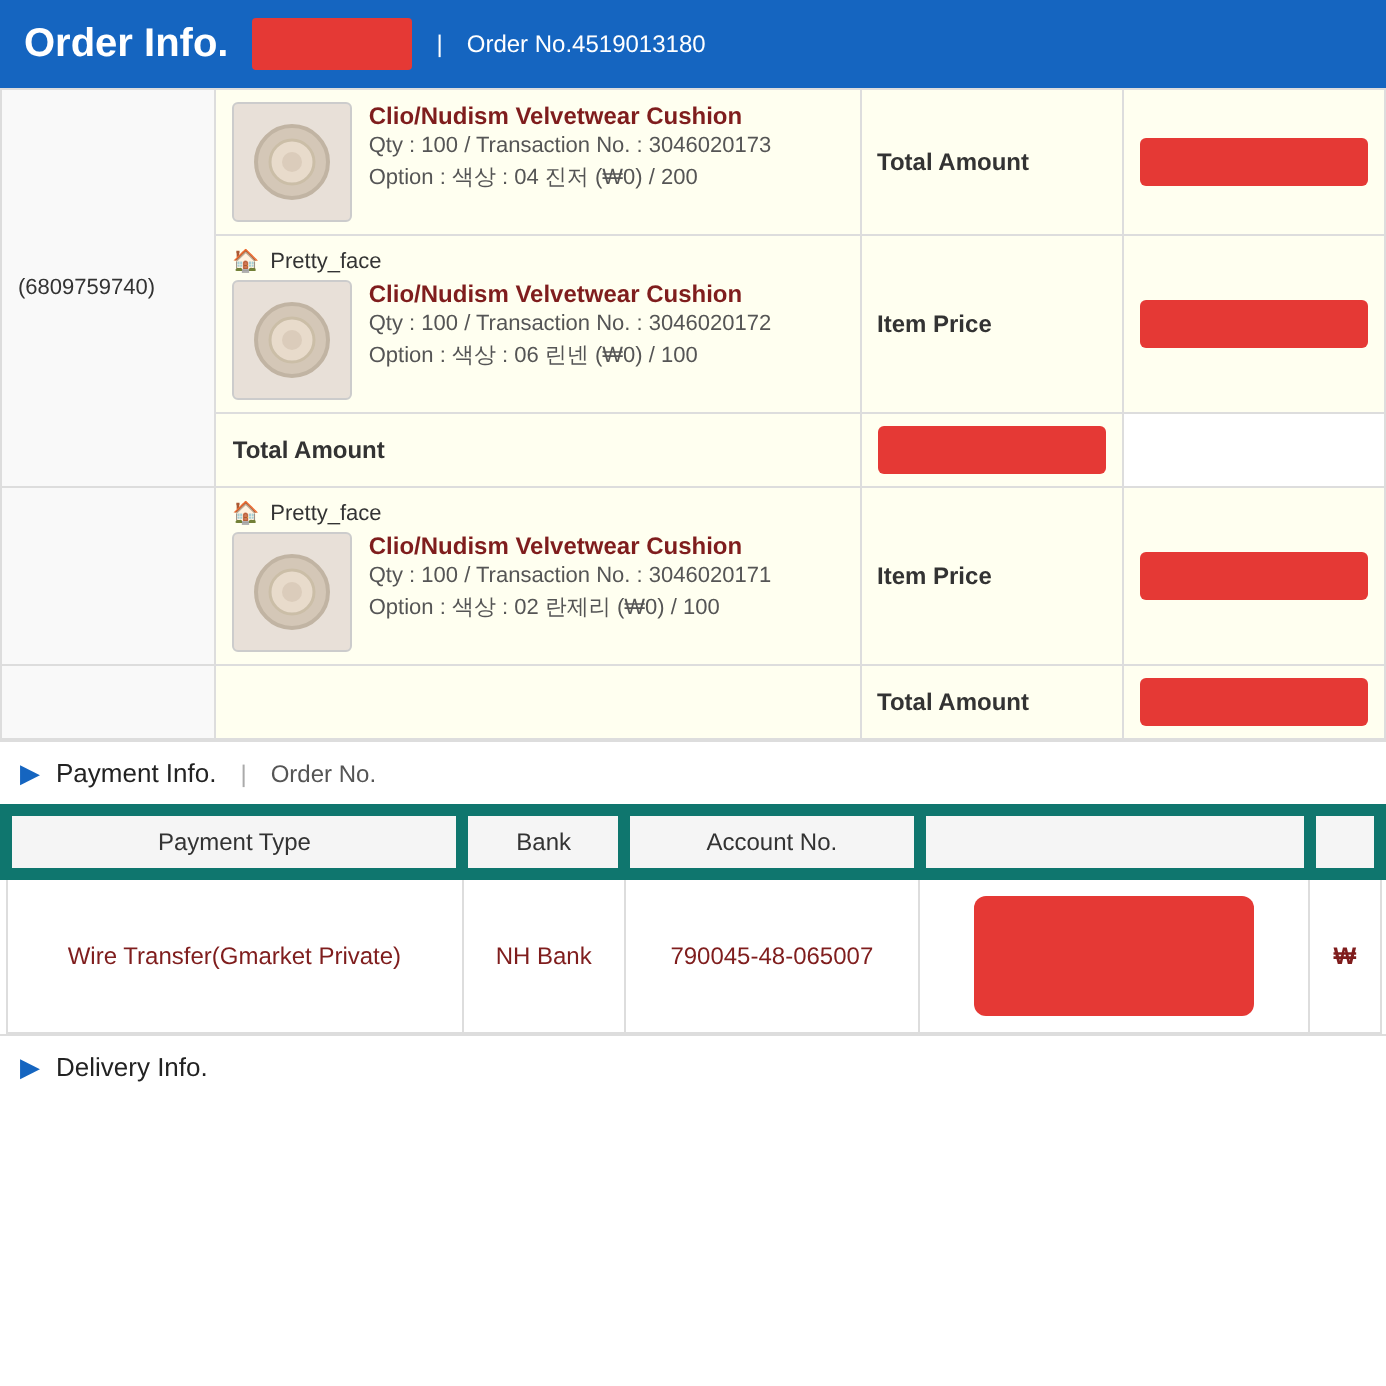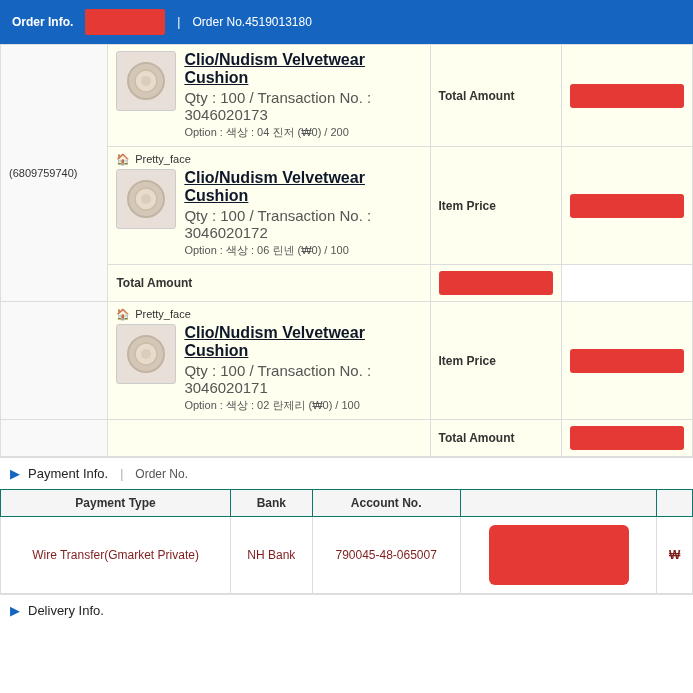--- a/index.html
+++ b/index.html
@@ -8,21 +8,21 @@
     .order-header {
       background: #1565C0;
       color: #fff;
       display: flex;
       align-items: center;
       padding: 0 12px;
       height: 44px;
       gap: 12px;
     }
     .order-header-title {
-      font-size: 12px;
+      font-size: 20px;
       font-weight: bold;
       color: #fff;
     }
     .order-header-id-box {
       background: #e53935;
       color: #fff;
       padding: 4px 14px;
       border-radius: 2px;
       font-size: 13px;
       font-weight: bold;
@@ -57,28 +57,27 @@
     .product-cell .seller {
       color: #333;
       font-size: 11px;
       margin-bottom: 3px;
     }
     .product-cell .seller .home-icon {
       color: #555;
       margin-right: 2px;
     }
     .product-cell .product-name {
-      font-size: 16px;
-      font-weight: bold;
-      color: #0f172a;
+      font-size: 12px;
+      font-weight: bold;
+      color: #7f1d1d;
       margin-bottom: 2px;
-      text-decoration: underline;
     }
     .product-cell .qty-line {
-      font-size: 15px;
+      font-size: 11px;
       color: #555;
       margin-bottom: 2px;
     }
     .product-cell .option-line {
       font-size: 11px;
       color: #555;
     }
     .product-image {
       width: 60px;
       height: 60px;
@@ -152,25 +151,25 @@
       color: #555;
     }
 
     .payment-table {
       width: 100%;
       border-collapse: collapse;
       border: 1px solid #ddd;
     }
     .payment-table th {
       background: #f5f5f5;
-      border: 1px solid #0f766e;
+      border: 6px solid #0f766e;
       padding: 6px 8px;
       font-size: 12px;
       color: #333;
-      font-weight: bold;
+      font-weight: normal;
       text-align: center;
     }
     .payment-table td {
       border: 1px solid #ddd;
       padding: 8px;
       font-size: 12px;
       color: #7f1d1d;
       text-align: center;
       vertical-align: middle;
     }

